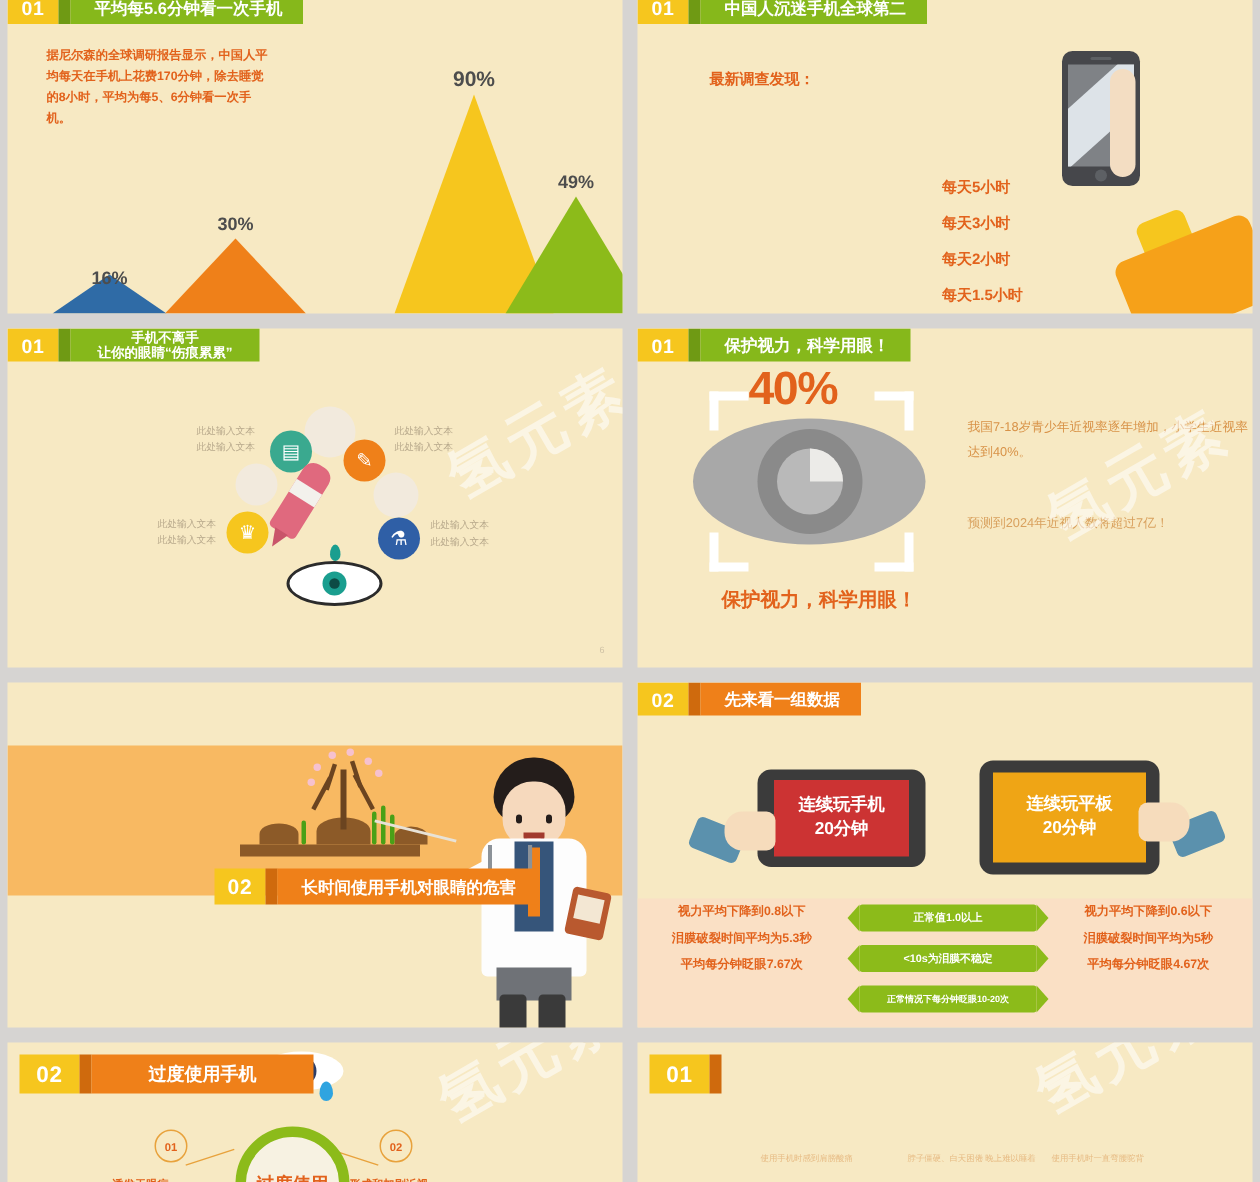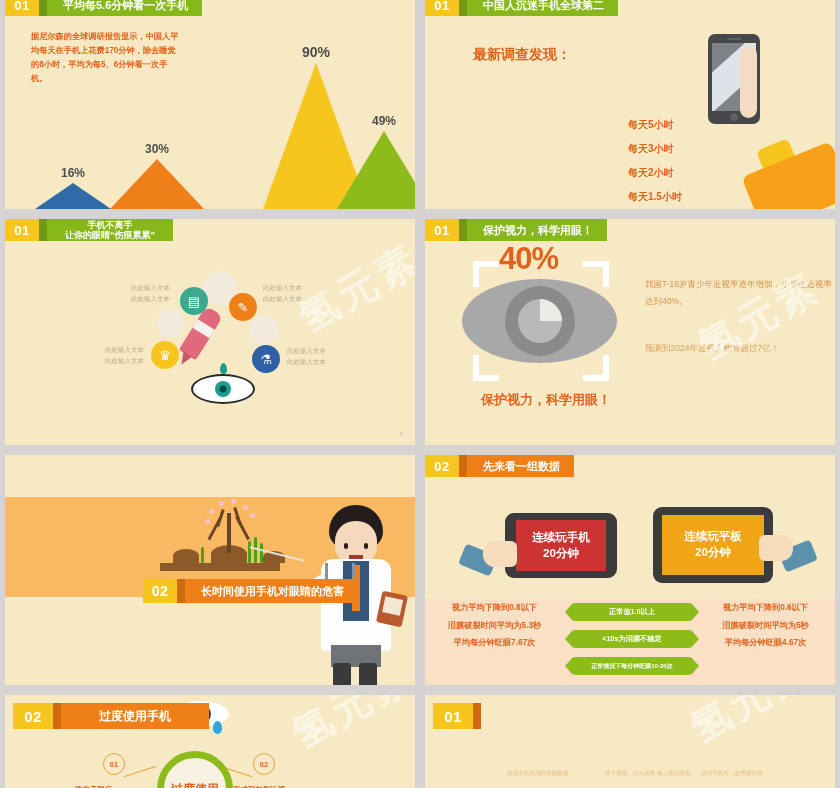--- a/index.html
+++ b/index.html
@@ -48,21 +48,21 @@
   }
   .s1 .chart{position:absolute;left:0;right:0;bottom:0;height:165px;}
   .tri{position:absolute;bottom:0;width:0;height:0;}
   .tri .lbl{
     position:absolute;left:50%;transform:translate(-50%,-118%);
     color:#4d4d4d;font-weight:bold;white-space:nowrap;
   }
   .s1 .base{position:absolute;left:18px;right:0;bottom:0;height:3px;}
 
   
-  .s2 .lead{position:absolute;left:48px;top:52px;color:#e2621c;font-size:14px;font-weight:bold;}
+  .s2 .lead{position:absolute;left:48px;top:52px;color:#e2621c;font-size:10px;font-weight:bold;}
   .s2 .arrows{position:absolute;left:46px;top:78px;}
   .arrow{
     position:relative;height:17px;width:112px;margin-bottom:7px;
     background:#8cbb1a;display:flex;align-items:center;justify-content:center;
     color:#e9f3c9;font-size:8.5px;font-weight:bold;letter-spacing:1px;
   }
   .arrow:after{
     content:"";position:absolute;left:112px;top:0;
     border-top:8.5px solid transparent;border-bottom:8.5px solid transparent;
     border-left:14px solid #8cbb1a;
@@ -183,21 +183,21 @@
     <div class="slide s1">
       <div class="tag green">
         <span class="num">01</span>
         <span class="notch"></span>
         <span class="bar">平均每5.6分钟看一次手机</span>
       </div>
       <div class="para">据尼尔森的全球调研报告显示，中国人平均每天在手机上花费170分钟，除去睡觉的8小时，平均为每5、6分钟看一次手机。</div>
       <div class="chart">
         <div class="base"></div>
         <div class="tri" style="left:30px;border-left:38px solid transparent;border-right:38px solid transparent;border-bottom:26px solid #2f6ba6;">
-          <span class="lbl" style="font-size:12px;">16%</span>
+          <span class="lbl" style="font-size:12px;margin-top:12px;">16%</span>
         </div>
         <div class="tri" style="left:105px;border-left:47px solid transparent;border-right:47px solid transparent;border-bottom:50px solid #ef8019;text-align:center;">
           <span class="lbl" style="font-size:12px;">30%</span>
         </div>
         <div class="tri" style="left:258px;border-left:53px solid transparent;border-right:53px solid transparent;border-bottom:146px solid #f6c61e;">
           <span class="lbl" style="font-size:14px;">90%</span>
         </div>
         <div class="tri" style="left:332px;border-left:47px solid transparent;border-right:47px solid transparent;border-bottom:78px solid #8cbb1a;">
           <span class="lbl" style="font-size:12px;">49%</span>
         </div>

